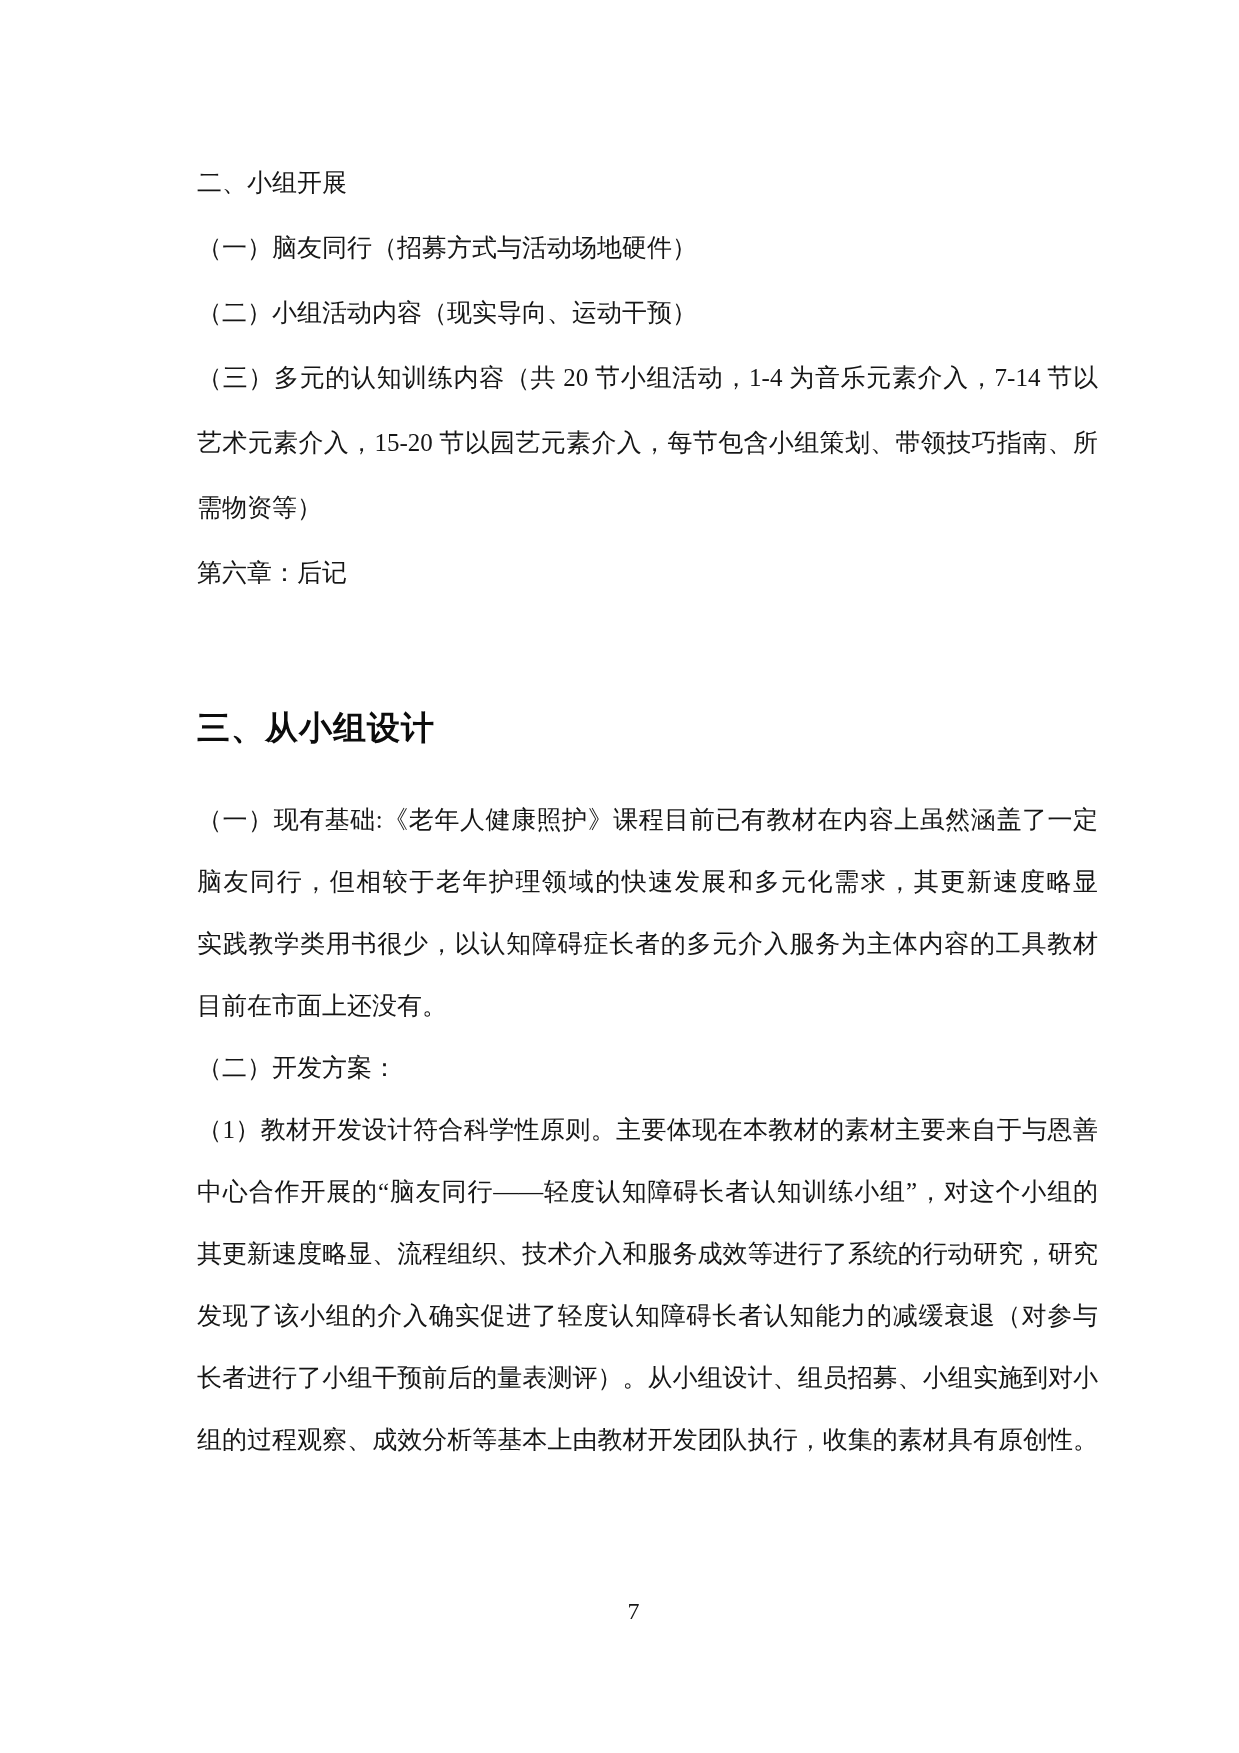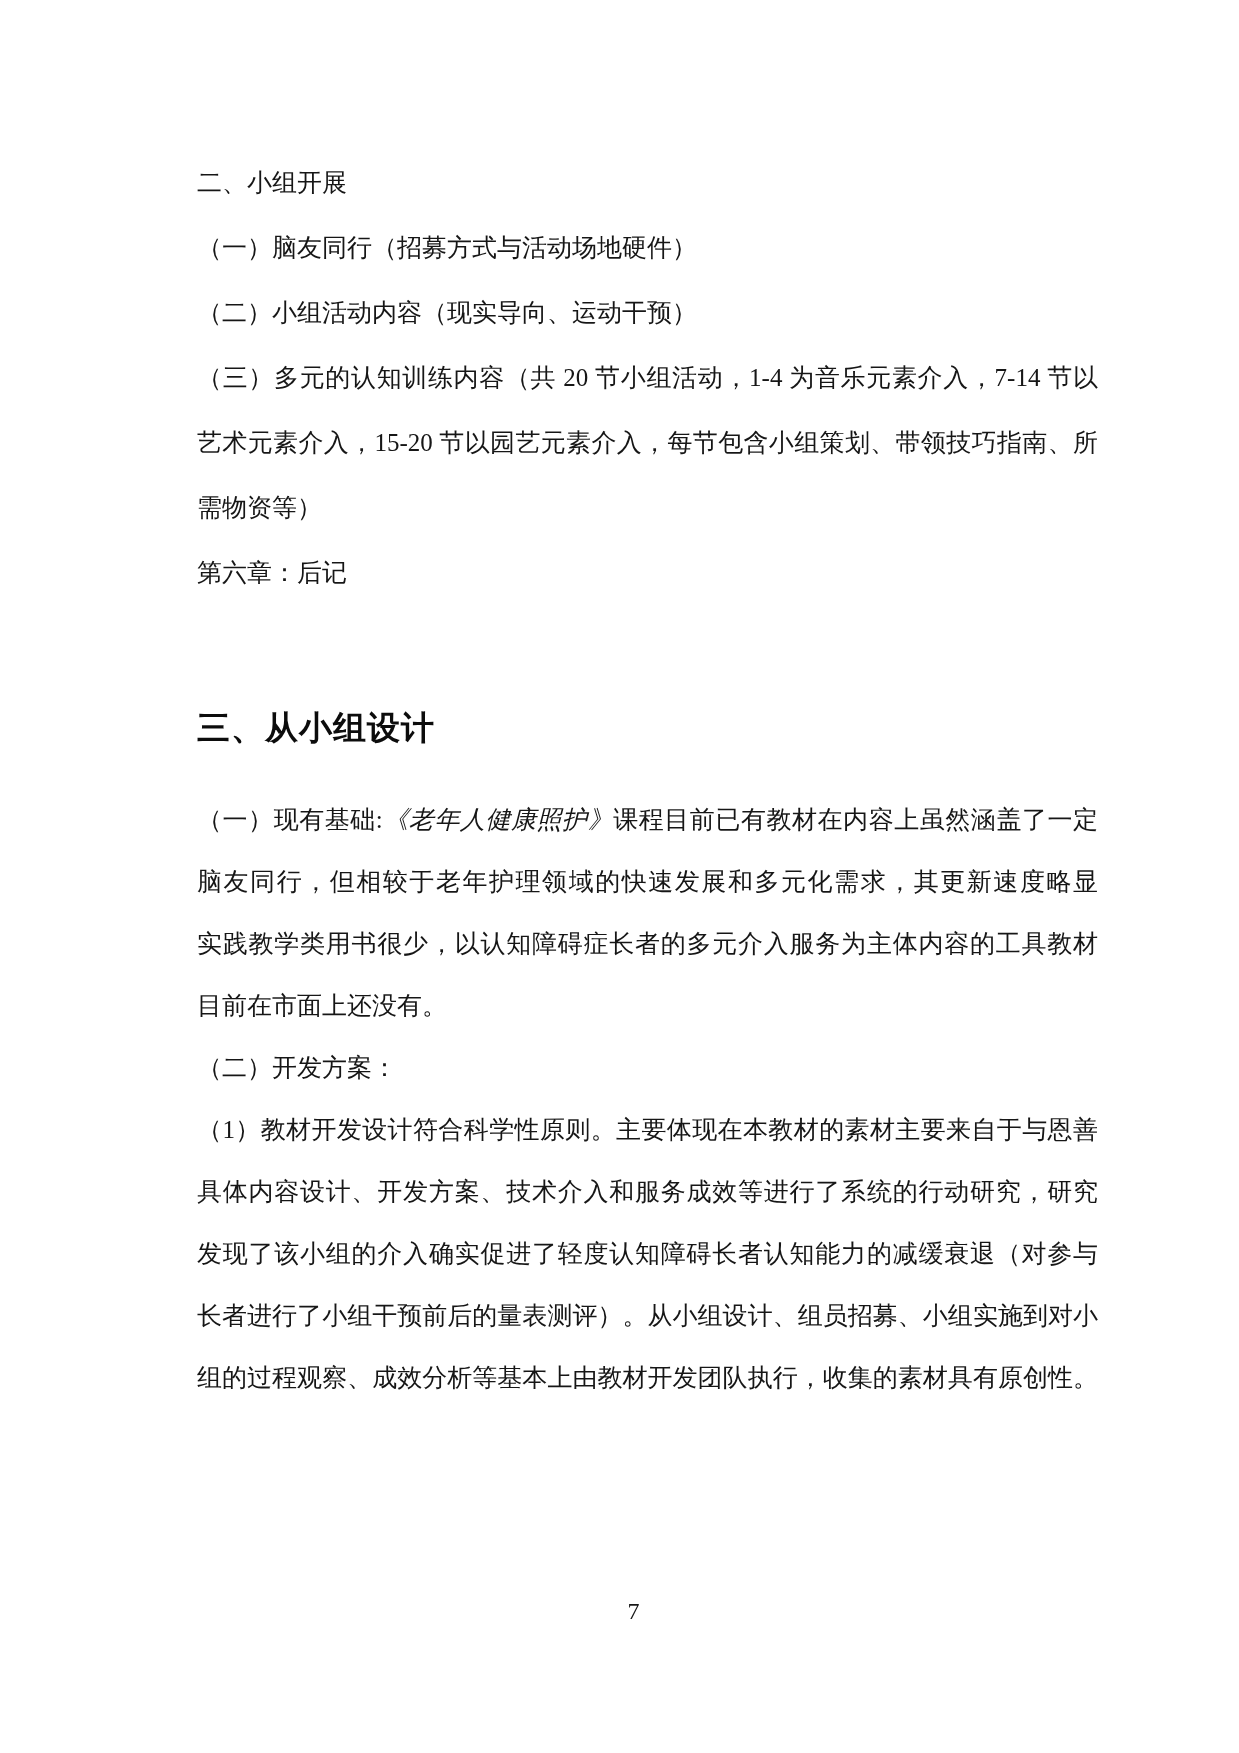--- a/index.html
+++ b/index.html
@@ -34,21 +34,21 @@
   h1.heading {
     margin: 100px 0 0 0;
     height: 46px;
     font: 700 33px/46px "Liberation Sans", "DejaVu Sans", sans-serif;
     color: #0c0c0c;
     letter-spacing: 1px;
   }
 
   .bodytext { margin-top: 38px; }
 
-  .book { font-style: italic; }
+  .book { }
 
   .pageno {
     position: absolute;
     top: 1598px;
     left: 0;
     width: 100%;
     text-align: center;
     font-size: 24px;
     color: #161616;
     font-family: "Liberation Serif", "DejaVu Serif", serif;
@@ -72,21 +72,22 @@
 
     <h1 class="heading">三、从小组设计</h1>
 
     <div class="bodytext">
       <p class="line fill"><span>（一）现有基础:</span><span class="book">《老年人健康照护》</span><span>课程目前已有教材在内容上虽然涵盖了一定</span></p>
       <p class="line fill">脑友同行，但相较于老年护理领域的快速发展和多元化需求，其更新速度略显</p>
       <p class="line fill">实践教学类用书很少，以认知障碍症长者的多元介入服务为主体内容的工具教材</p>
       <p class="line">目前在市面上还没有。</p>
       <p class="line">（二）开发方案：</p>
       <p class="line fill">（1）教材开发设计符合科学性原则。主要体现在本教材的素材主要来自于与恩善</p>
-      <p class="line fill">具体内容设计、开发方案、技术介入和服务成效等进行了系统的行动研究，研究</p>
+      <p class="line fill">中心合作开展的“脑友同行——轻度认知障碍长者认知训练小组”，对这个小组的</p>
+      <p class="line fill">其更新速度略显、流程组织、技术介入和服务成效等进行了系统的行动研究，研究</p>
       <p class="line fill">发现了该小组的介入确实促进了轻度认知障碍长者认知能力的减缓衰退（对参与</p>
       <p class="line fill">长者进行了小组干预前后的量表测评）。从小组设计、组员招募、小组实施到对小</p>
       <p class="line fill">组的过程观察、成效分析等基本上由教材开发团队执行，收集的素材具有原创性。</p>
     </div>
 
   </div>
 
   <div class="pageno">7</div>
 </div>
 

